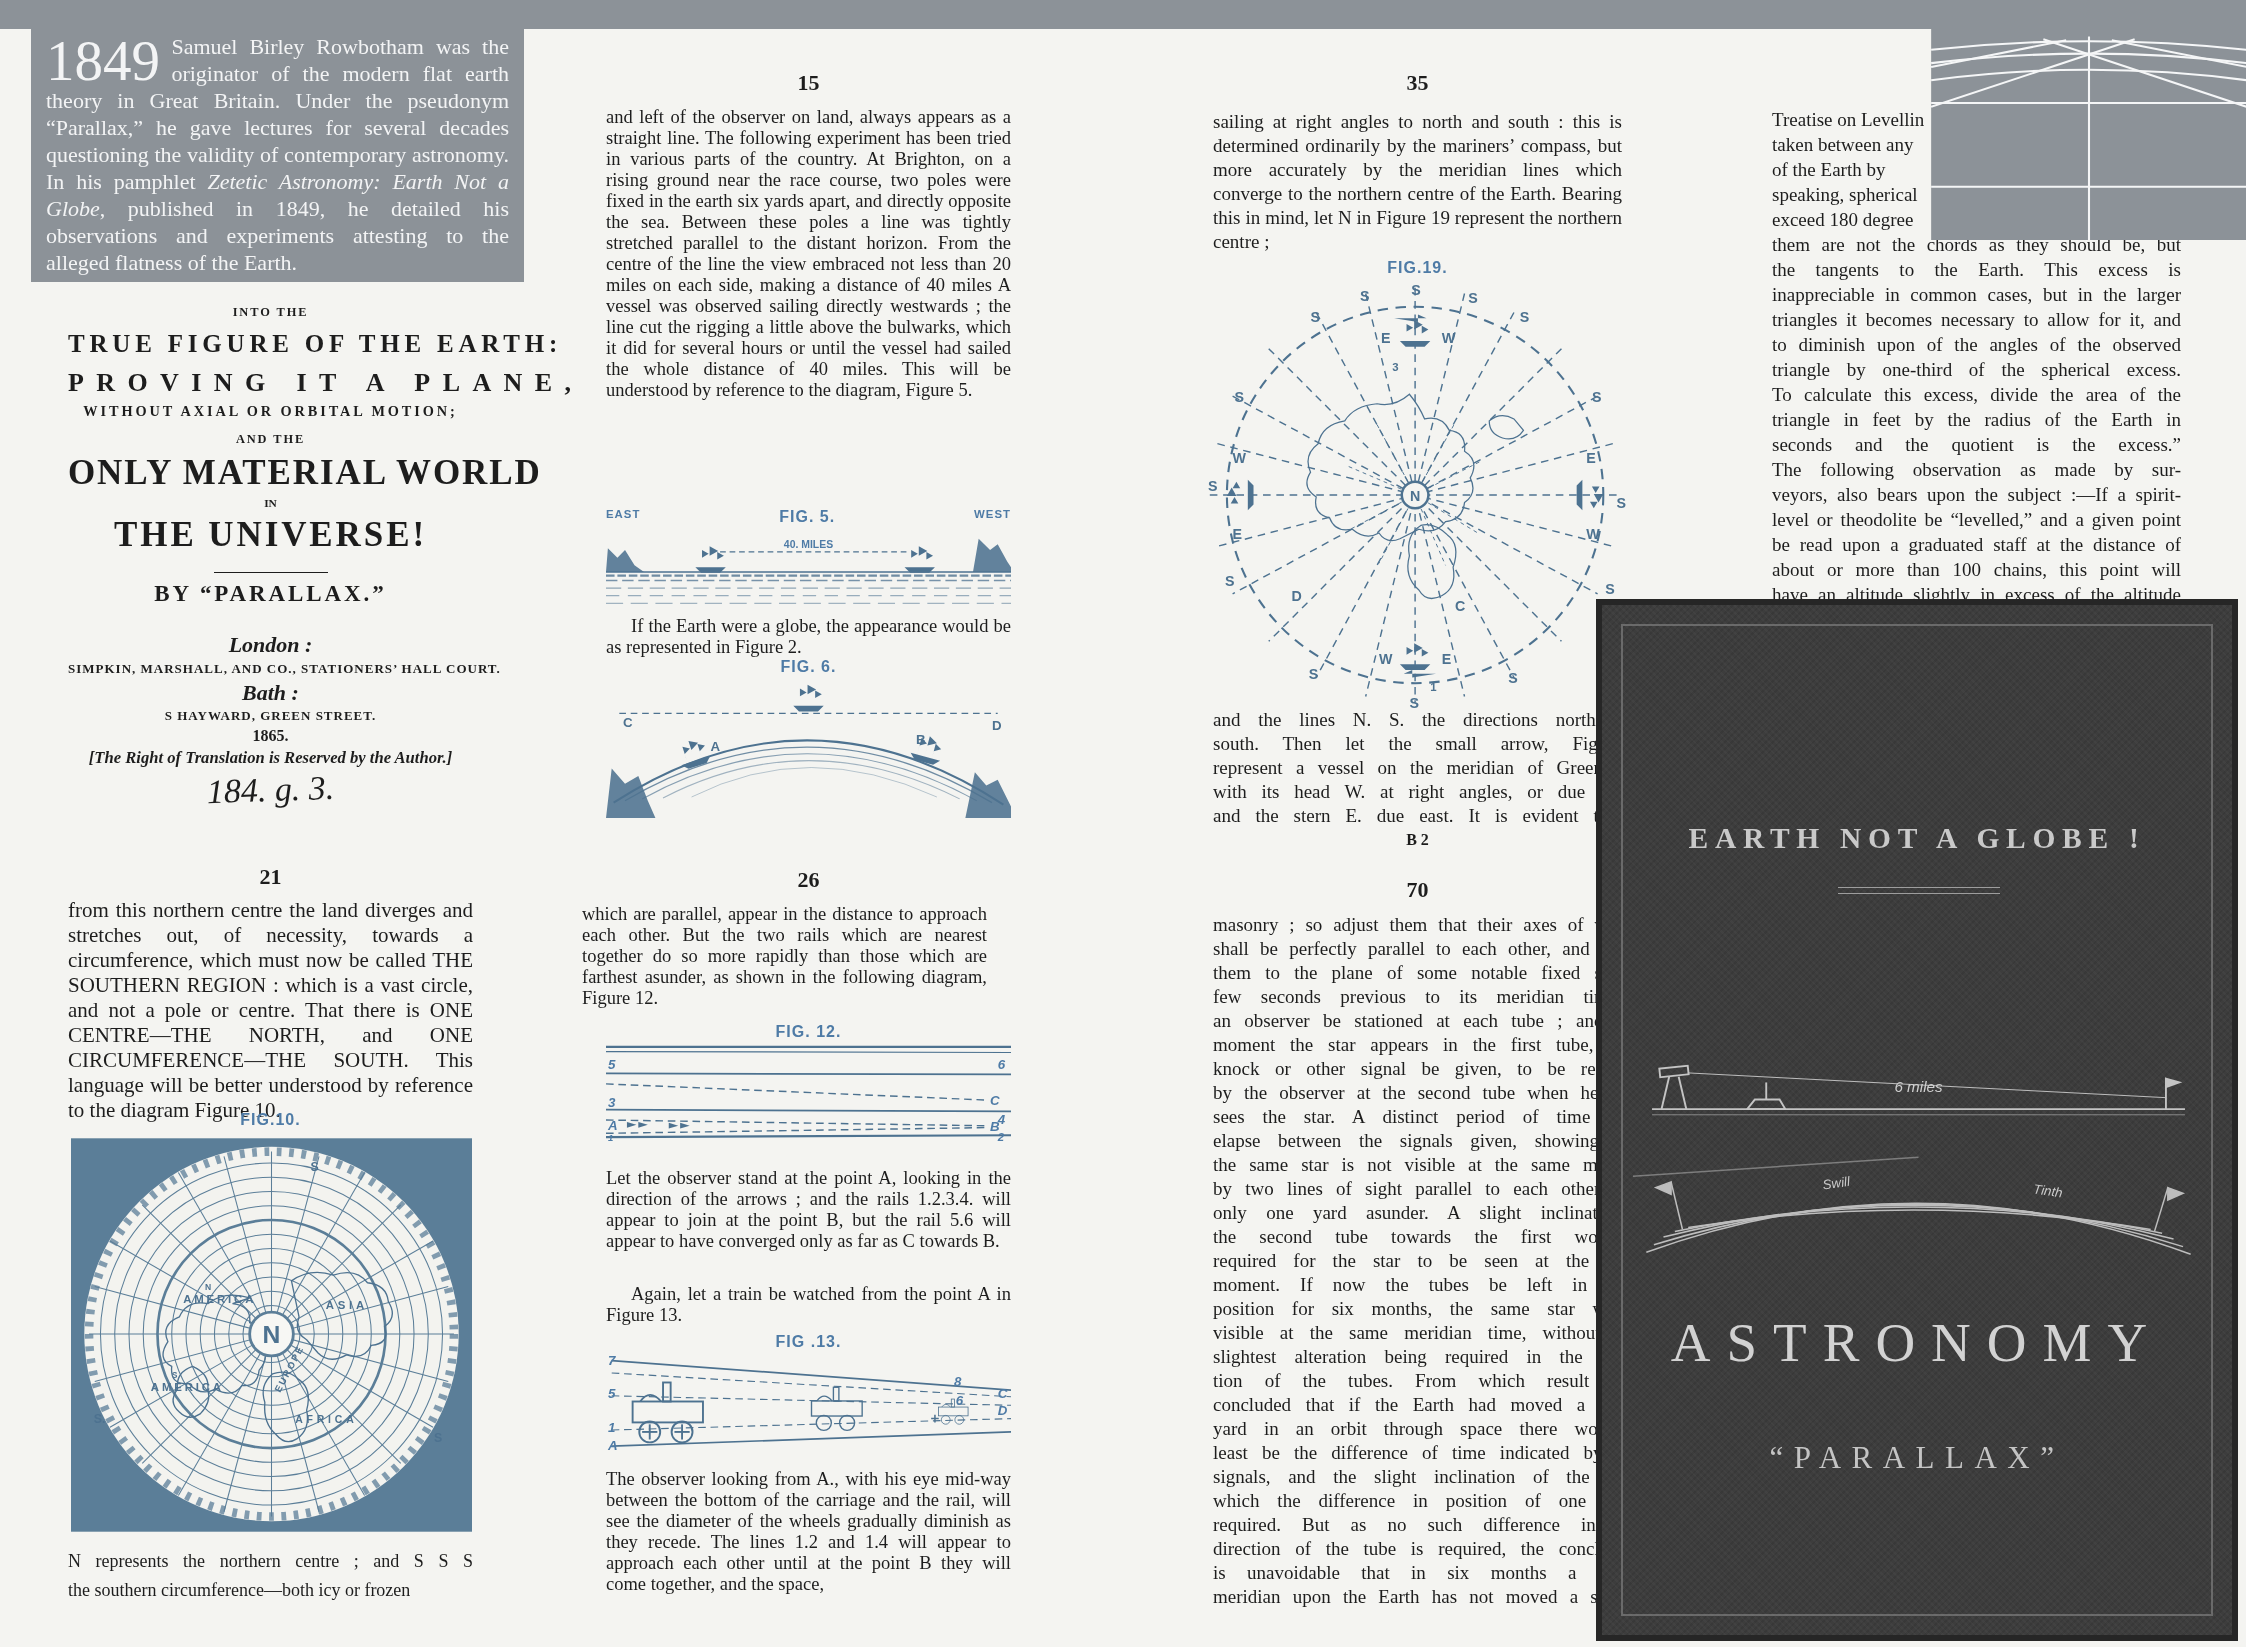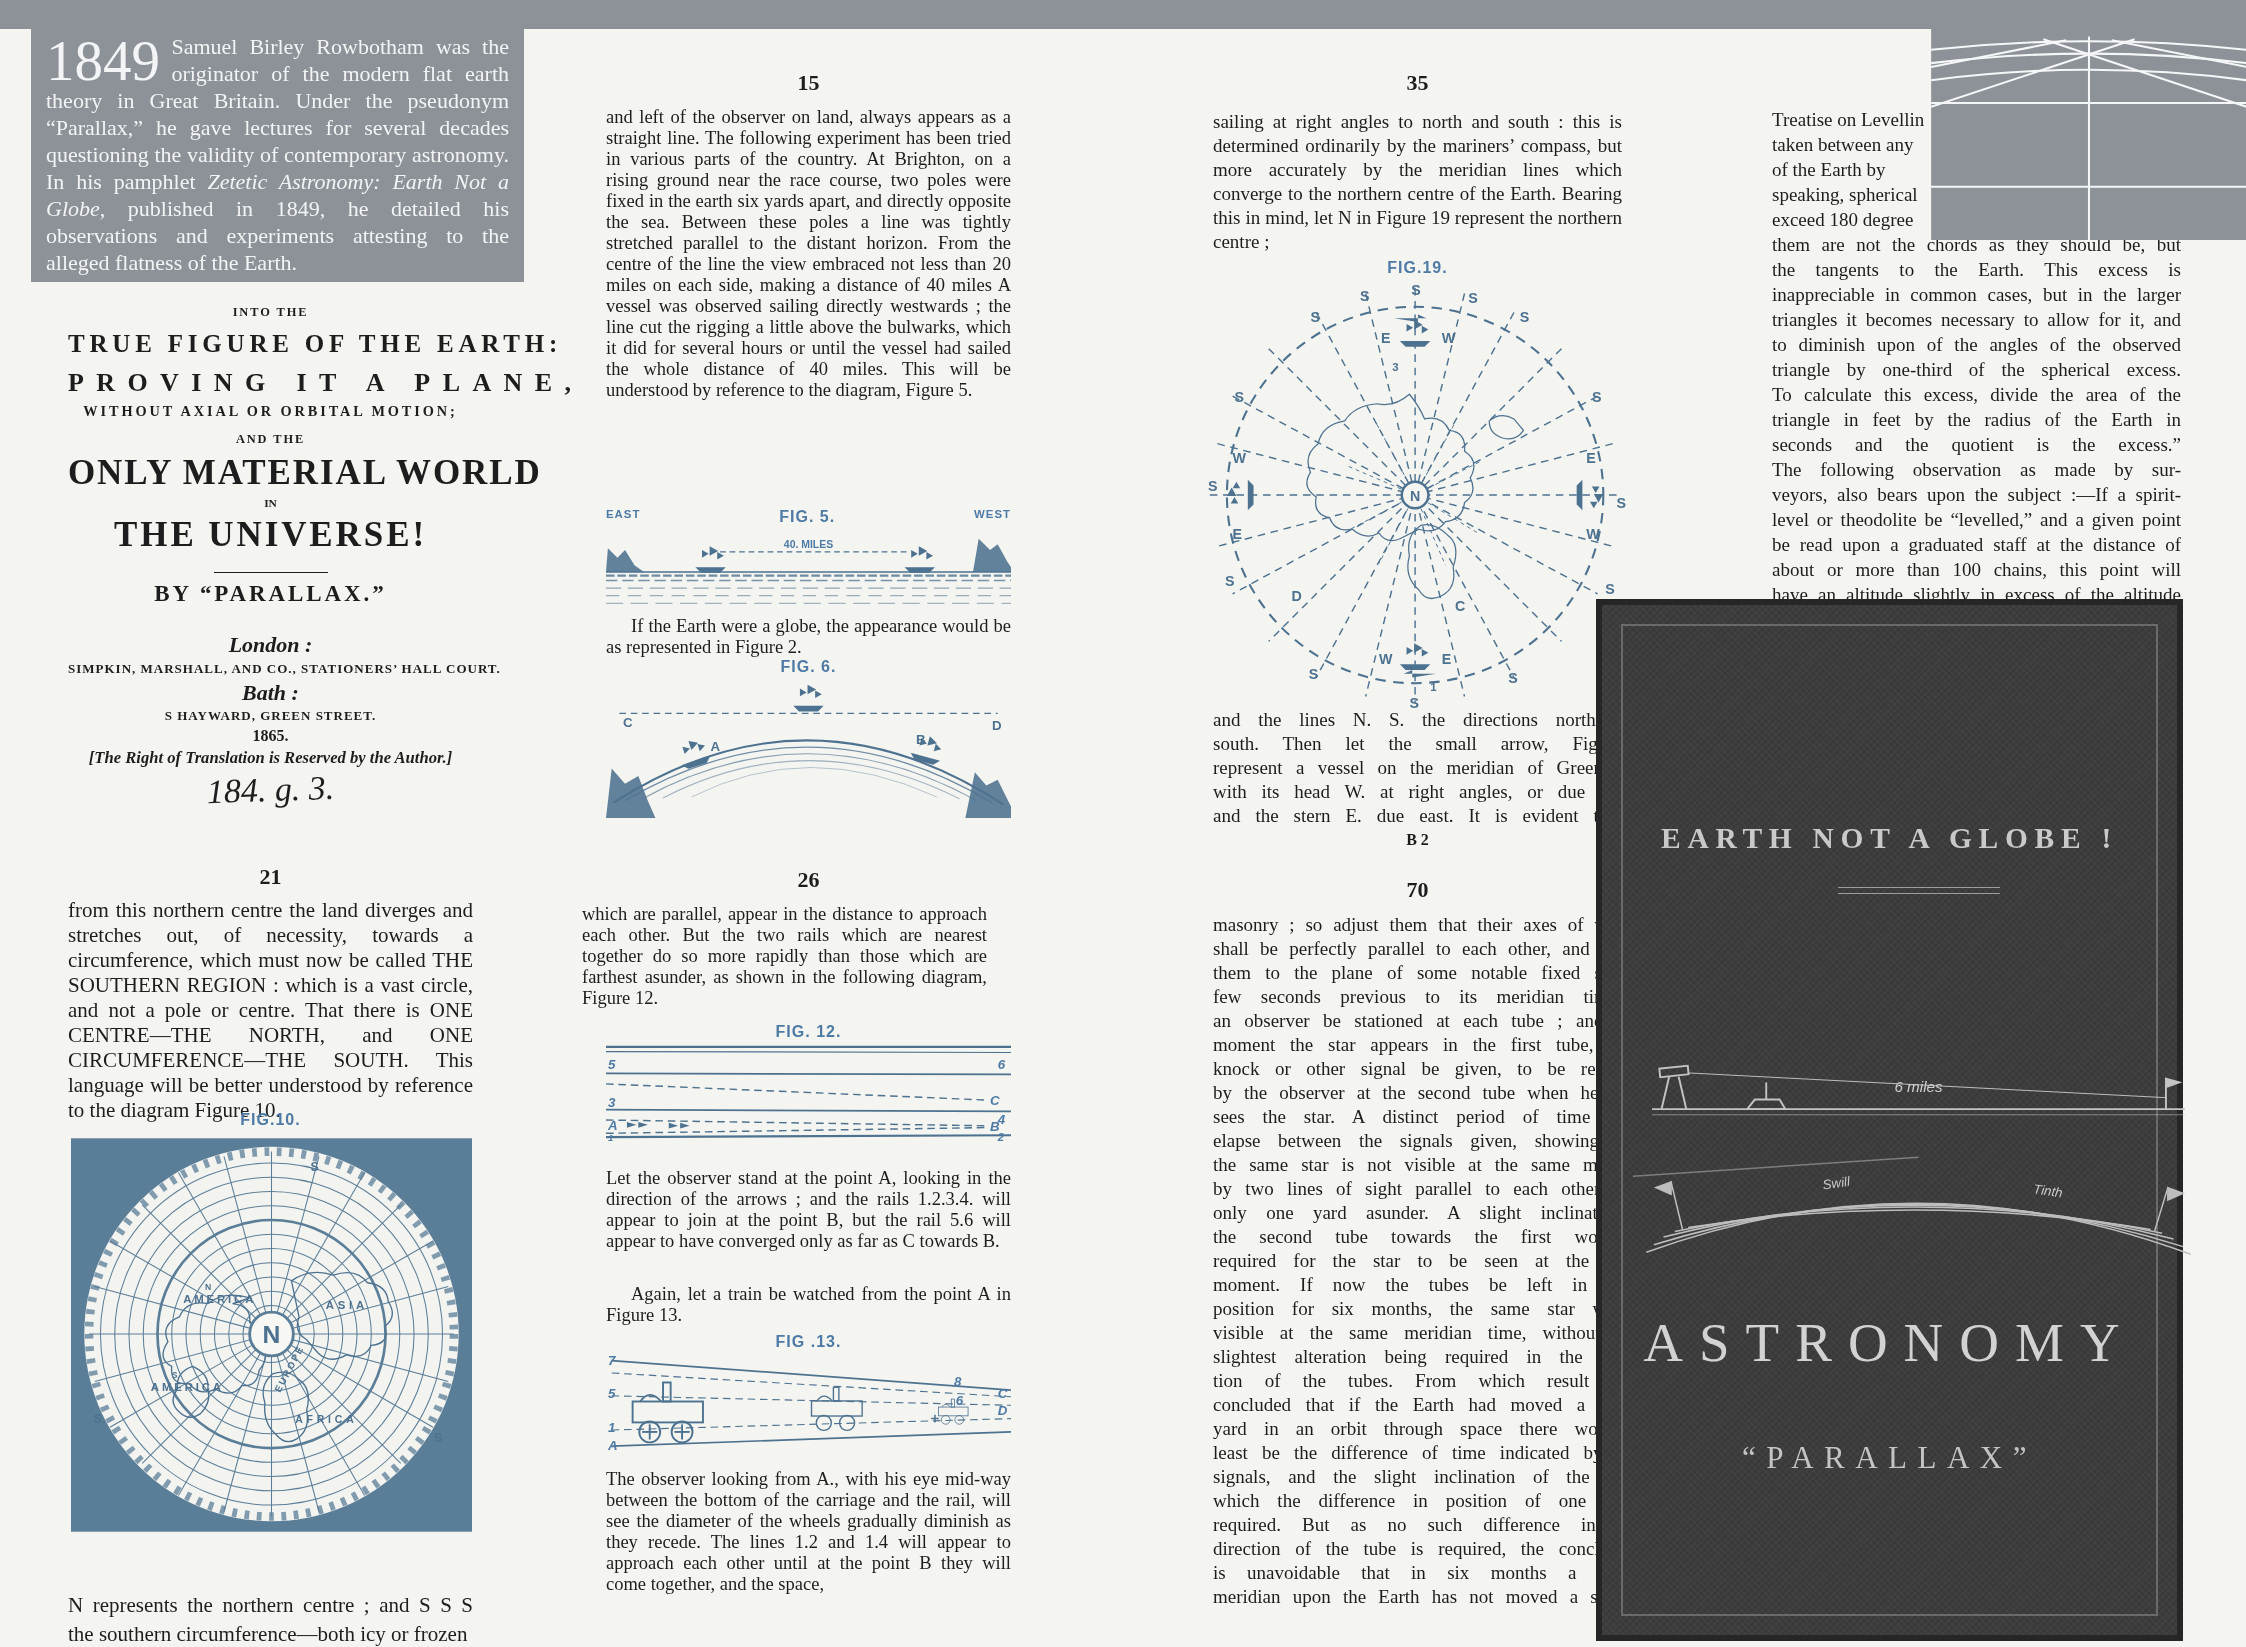--- a/index.html
+++ b/index.html
@@ -36,23 +36,23 @@
   .pgnum{position:absolute;text-align:center;font-size:22px;font-weight:bold;}
   .para{position:absolute;text-align:justify;}
   .col-l{font-size:21px;line-height:25px;}
   .col-m{font-size:18.5px;line-height:21px;}
   .col-r{font-size:19px;line-height:24px;}
   .indent{text-indent:25px;}
   .jline{text-align:justify;text-align-last:justify;white-space:nowrap;overflow:hidden;}
   .figlabel{position:absolute;color:#4e7ba6;font-weight:bold;font-size:16px;letter-spacing:1px;text-align:center;
             font-family:"Liberation Sans",sans-serif;}
   .ew{font-size:11.4px;letter-spacing:1px;}
-  .caption{position:absolute;font-size:21px;line-height:28.5px;margin-top:44px;}
+  .caption{position:absolute;font-size:18px;line-height:28.5px;}
   
-  #cover{left:1596px;top:599px;width:587px;height:1042px;background:#3d3d3d;z-index:5;
+  #cover{left:1596px;top:599px;width:642px;height:1042px;background:#3d3d3d;z-index:5;
          border:6.7px solid #262626;box-sizing:border-box;color:#cccccc;
          background-image:repeating-linear-gradient(45deg,rgba(255,255,255,.025) 0 1.9px,transparent 1.9px 4.8px),
                           repeating-linear-gradient(-45deg,rgba(0,0,0,.08) 0 1.9px,transparent 1.9px 4.8px);}
   #cover .frame{position:absolute;inset:19px;border:2.9px double #8f8f8f;opacity:.55;}
   #cover .ctext{position:absolute;left:0;right:0;text-align:center;white-space:nowrap;}
   .cv-h{top:217px;font-size:29.5px;letter-spacing:6.7px;color:#c9c9c9;font-weight:bold;}
   .cv-rule{top:282px;left:236px;width:162px;border-top:1.9px solid #b5b5b5;border-bottom:1.9px solid #b5b5b5;height:4.8px;position:absolute;opacity:.8;}
   .cv-t{top:320px;font-size:65px;letter-spacing:25px;color:#d6d6d6;}
   .cv-a{top:706px;font-size:55px;letter-spacing:16px;color:#d2d2d2;}
   .cv-p{top:835px;font-size:31px;letter-spacing:10.5px;color:#c4c4c4;}

